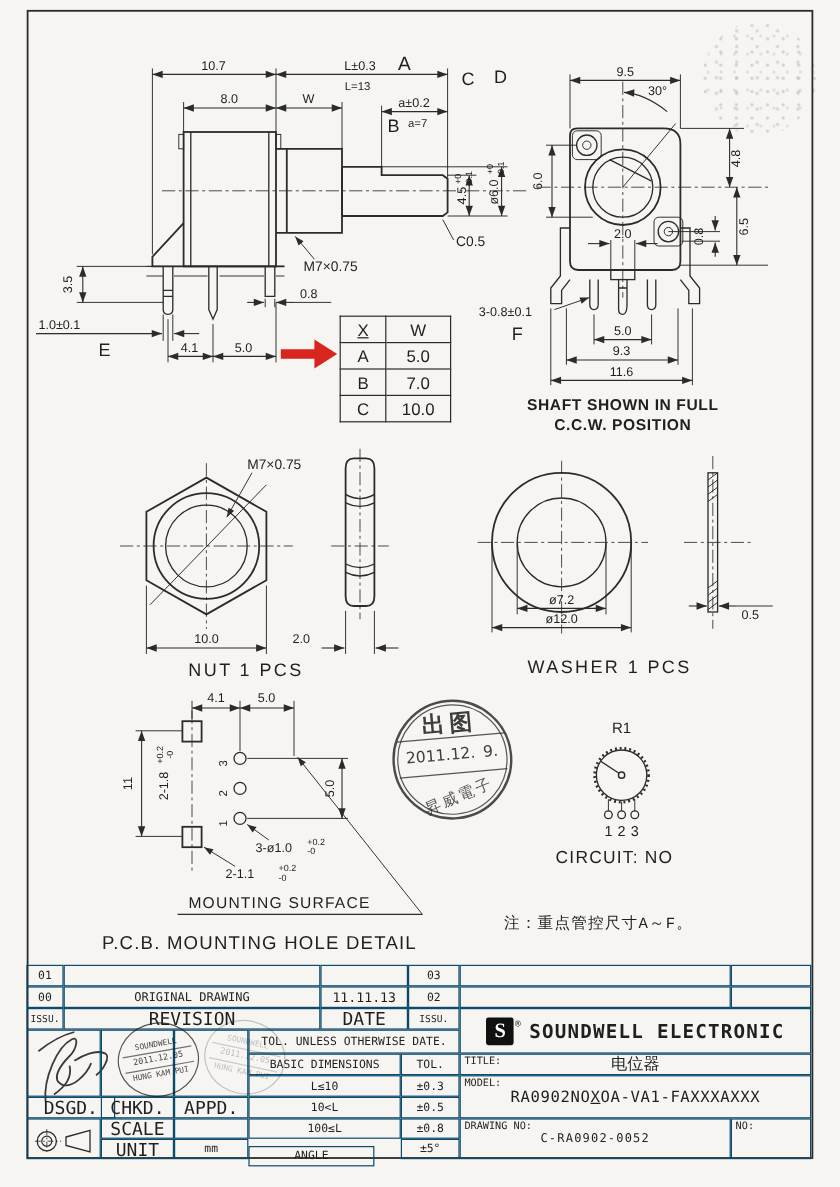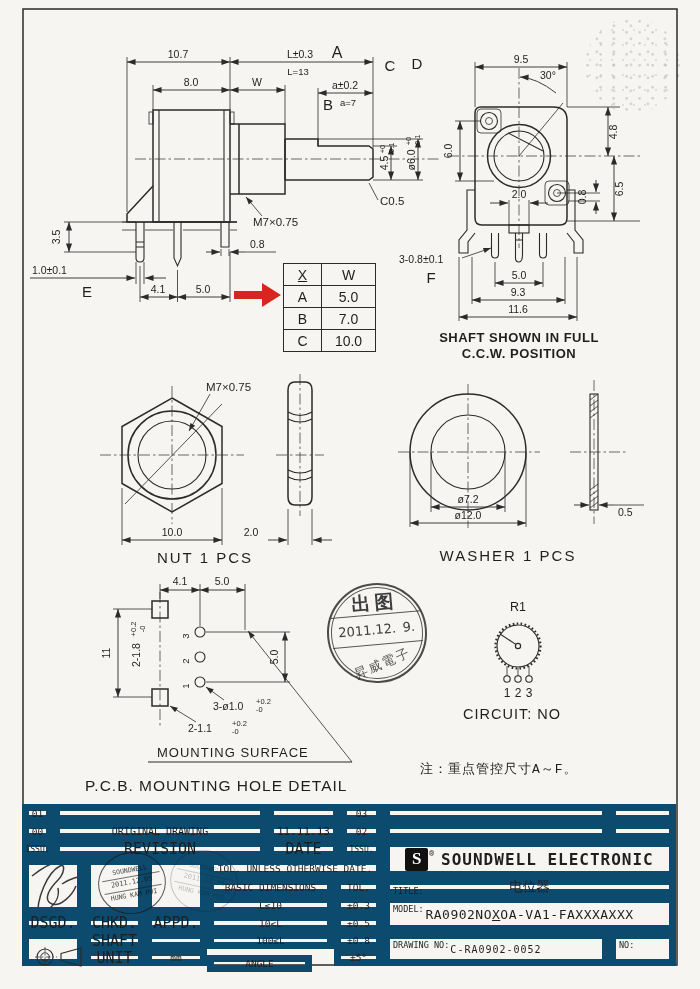--- a/index.html
+++ b/index.html
@@ -16,21 +16,21 @@
   .d{font-size:10.5px}
   .ds{font-size:9.5px}
   .sup{font-size:7.5px}
   .big{font-size:15px}
   .bigA{font-size:16px}
   .cap{font-size:15px;letter-spacing:2px}
   .cap2{font-size:13px;font-weight:bold;letter-spacing:.5px}
   .co{font-size:11.5px}
   
   .tb{position:absolute;left:22px;top:804px;width:654px;height:162px;z-index:2}
-  .cell{position:absolute;box-sizing:border-box;border:7px solid #0c4a6e;
+  .cell{position:absolute;box-sizing:border-box;border:1px solid #0c4a6e;
         display:flex;align-items:center;justify-content:center;
         font-family:"DejaVu Sans Mono",monospace;font-size:9.5px;background:transparent}
   .cell.lab{font-size:15px}
   .corner-label{position:absolute;top:1px;left:3px;font-size:8.5px;font-family:"DejaVu Sans Mono",monospace}
   .soundwell{display:flex;align-items:center;gap:7px}
   .logo{width:23px;height:23px;background:#111;color:#fff;display:flex;align-items:center;justify-content:center;
         font-family:"Liberation Serif",serif;font-weight:bold;font-size:17px;border-radius:2px}
   .reg{font-size:8px;align-self:flex-start;margin-left:-6px;margin-top:1px}
   .coname{font-family:"DejaVu Sans Mono",monospace;font-weight:bold;font-size:16px;letter-spacing:1px}
   .titleval{font-size:13.5px;font-family:"DejaVu Sans Mono",monospace}
@@ -399,32 +399,32 @@
   <div class="cell" style="left:185px;top:110px;width:127px;height:18px">10&lt;L</div>
   <div class="cell" style="left:312px;top:110px;width:49px;height:18px">±0.5</div>
   <div class="cell" style="left:185px;top:128px;width:127px;height:17px">100≤L</div>
   <div class="cell" style="left:312px;top:128px;width:49px;height:17px">±0.8</div>
   <div class="cell" style="left:185px;top:151px;width:105px;height:17px">ANGLE</div>
   <div class="cell" style="left:312px;top:145px;width:49px;height:17px">±5°</div>
 
   <div class="cell" style="left:0;top:54px;width:62px;height:56px"></div>
   <div class="cell" style="left:62px;top:54px;width:61px;height:56px"></div>
   <div class="cell" style="left:123px;top:54px;width:62px;height:56px"></div>
-  <div class="cell lab" style="left:0;top:110px;width:62px;height:18px">DSGD.</div>
+  <div class="cell lab" style="left:0;top:110px;width:74px;height:18px">DSGD.</div>
   <div class="cell lab" style="left:62px;top:110px;width:61px;height:18px">CHKD.</div>
   <div class="cell lab" style="left:123px;top:110px;width:62px;height:18px">APPD.</div>
   <div class="cell" style="left:0;top:128px;width:62px;height:34px">
     <svg class="proj-sym" width="52" height="24" viewBox="0 0 52 24">
       <circle cx="10" cy="12" r="8" fill="none" stroke="#2b2b2b" stroke-width="1.1"></circle>
       <circle cx="10" cy="12" r="4.2" fill="none" stroke="#2b2b2b" stroke-width="1"></circle>
       <path d="M0,12 H22 M10,2 V22" stroke="#2b2b2b" stroke-width=".7" stroke-dasharray="5 2 1.5 2" fill="none"></path>
       <path d="M26,8.5 L46,3 V21 L26,15.5 Z" fill="none" stroke="#2b2b2b" stroke-width="1.1"></path>
     </svg>
   </div>
-  <div class="cell lab" style="left:62px;top:128px;width:61px;height:17px">SHAFT</div>
+  <div class="cell lab" style="left:62px;top:128px;width:61px;height:17px">SCALE</div>
   <div class="cell" style="left:123px;top:128px;width:62px;height:17px"></div>
   <div class="cell lab" style="left:62px;top:145px;width:61px;height:17px">UNIT</div>
   <div class="cell" style="left:123px;top:145px;width:62px;height:17px">mm</div>
 
   <div class="stamp-appr" style="left:76px;top:48px;transform:rotate(-10deg)">
     <div>SOUNDWELL</div>
     <div class="mid">2011.12.05</div>
     <div>HUNG KAM PUI</div>
   </div>
   <div class="stamp-appr" style="left:148px;top:46px;opacity:.32;transform:rotate(12deg)">

